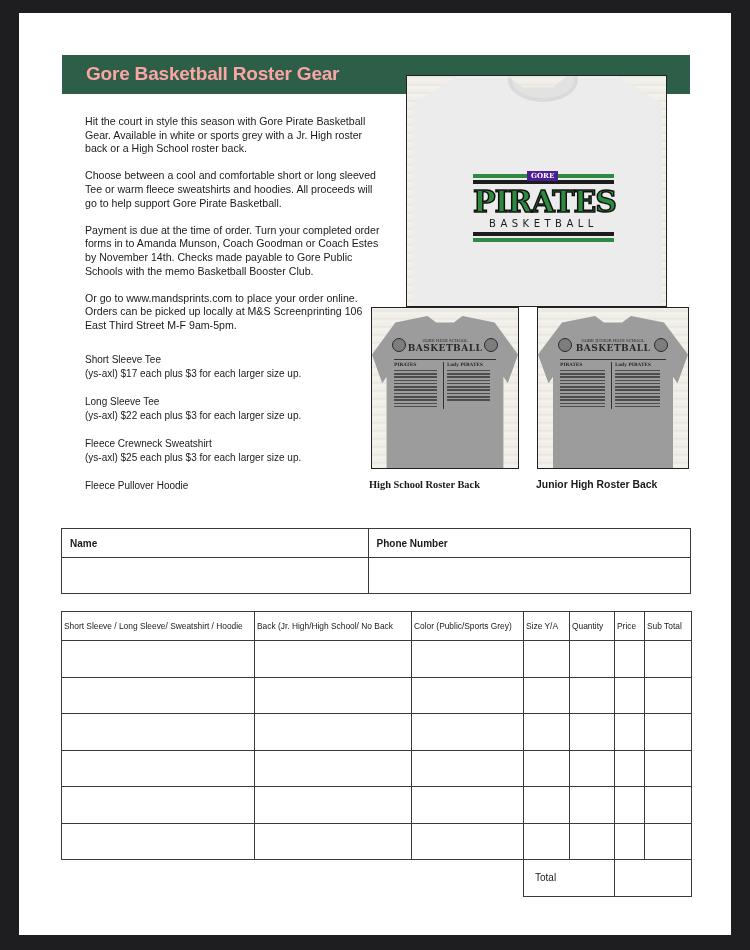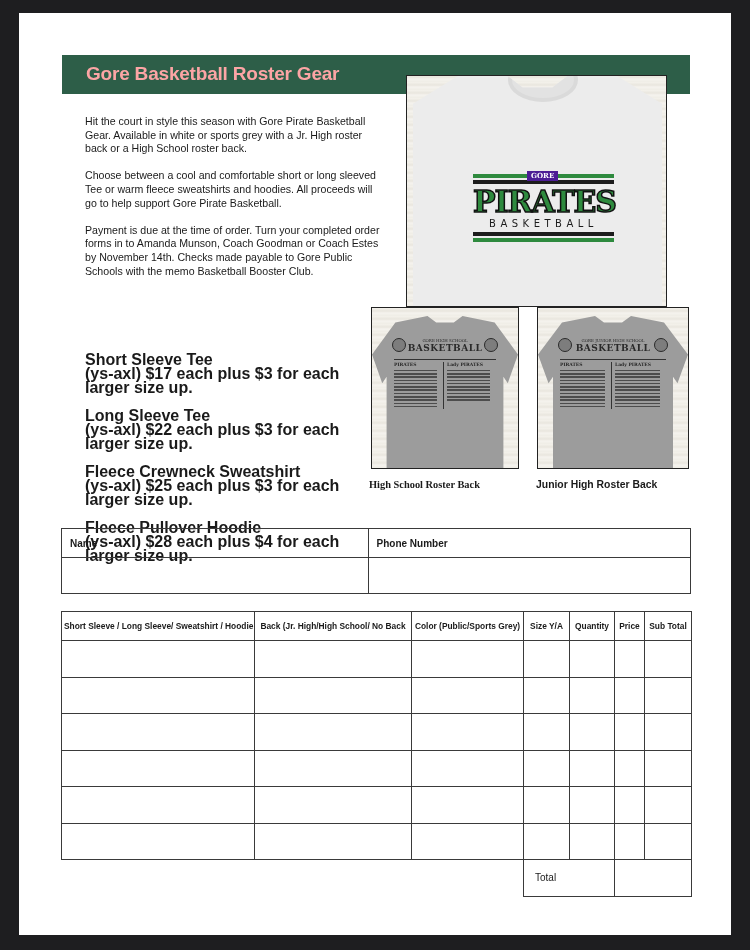--- a/index.html
+++ b/index.html
@@ -6,21 +6,21 @@
   html, body { width: 750px; height: 950px; background: #1e1e20; overflow: hidden; }
   body { position: relative; font-family: "Liberation Sans", "DejaVu Sans", sans-serif; color: #1a1a1a; }
   .page { position: absolute; left: 19px; top: 13px; width: 712px; height: 922px; background: #ffffff; }
 
   .header-bar { position: absolute; left: 43px; top: 42px; width: 628px; height: 39px; background: #2d5e48; }
   .header-title { position: absolute; left: 24px; top: 8px; color: #fca5a5; font-weight: bold; font-size: 19px; letter-spacing: -0.2px; }
 
   .intro { position: absolute; left: 66px; top: 102px; width: 300px; font-size: 10.6px; line-height: 13.6px; color: #1a1a1a; }
   .intro p { margin-bottom: 13.6px; }
 
-  .prices { position: absolute; left: 66px; top: 340px; width: 300px; font-size: 16px; line-height: 14px; font-weight: bold; }
+  .prices { position: absolute; left: 66px; top: 340px; width: 300px; font-size: 10px; line-height: 14px; font-weight: normal; }
   .price-block { margin-bottom: 14px; }
 
   .photo { position: absolute; border: 1.5px solid #222; overflow: hidden;
     background: repeating-linear-gradient(0deg, #efede6 0px, #f5f3ee 3px, #e9e6de 5px, #f4f2ec 8px); }
   .hero { left: 387px; top: 62px; width: 261px; height: 232px; }
   .back1 { left: 352px; top: 294px; width: 148px; height: 162px; }
   .back2 { left: 518px; top: 294px; width: 152px; height: 162px; }
 
   .shirt-white { position: absolute; left: 6px; top: 0; width: 249px; height: 232px; background: #ececec;
     clip-path: polygon(18% 0, 38% 0, 44% 5%, 56% 5%, 62% 0, 82% 0, 100% 12%, 100% 100%, 0 100%, 0 12%); }
@@ -50,56 +50,56 @@
   .cap1 { left: 350px; top: 466px; font-family: Liberation Serif, serif; }
   .cap2 { left: 517px; top: 466px; }
 
   table { border-collapse: collapse; position: absolute; }
   td, th { border: 1.3px solid #3a3a3a; }
   .contact { left: 42px; top: 515px; width: 630px; }
   .contact th { height: 29px; text-align: left; font-size: 10px; font-weight: bold; padding-left: 8px; }
   .contact td { height: 36px; }
 
   .order { left: 42px; top: 598px; width: 630px; table-layout: fixed; }
-  .order th { height: 29px; font-size: 8.4px; font-weight: bold; text-align: center; white-space: nowrap; padding: 0 2px; }
+  .order th { height: 29px; font-size: 8.4px; font-weight: normal; text-align: left; white-space: nowrap; padding: 0 2px; }
   .order td { height: 36.5px; }
   .total-row td.blank { border: none; }
   .total-label { text-align: left; font-size: 10px; font-weight: normal; padding-left: 11px; }
 </style>
 </head>
 <body>
 
 <div class="page">
 
   <div class="header-bar">
     <div class="header-title">Gore Basketball Roster Gear</div>
   </div>
 
   <div class="intro">
     <p>Hit the court in style this season with Gore Pirate Basketball Gear. Available in white or sports grey with a Jr. High roster back or a High School roster back.</p>
     <p>Choose between a cool and comfortable short or long sleeved Tee or warm fleece sweatshirts and hoodies. All proceeds will go to help support Gore Pirate Basketball.</p>
     <p>Payment is due at the time of order. Turn your completed order forms in to Amanda Munson, Coach Goodman or Coach Estes by November 14th. Checks made payable to Gore Public Schools with the memo Basketball Booster Club.</p>
+    <p>Or go to www.mandsprints.com to place your order online. Orders can be picked up locally at M&amp;S Screenprinting 106 East Third Street M-F 9am-5pm.</p>
   </div>
 
   <div class="prices">
     <div class="price-block">
       <div>Short Sleeve Tee</div>
       <div>(ys-axl) $17 each plus $3 for each larger size up.</div>
     </div>
     <div class="price-block">
       <div>Long Sleeve Tee</div>
       <div>(ys-axl) $22 each plus $3 for each larger size up.</div>
     </div>
     <div class="price-block">
       <div>Fleece Crewneck Sweatshirt</div>
       <div>(ys-axl) $25 each plus $3 for each larger size up.</div>
     </div>
     <div class="price-block">
       <div>Fleece Pullover Hoodie</div>
-      <div>(ys-axl) $28 each plus $4 for each larger size up.</div>
     </div>
   </div>
 
   <div class="photo hero">
     <div class="shirt-white">
       <div class="collar"></div>
       <div class="logo">
         <div style="position:relative;">
           <div class="stripe g"></div>
           <div class="stripe k"></div>

